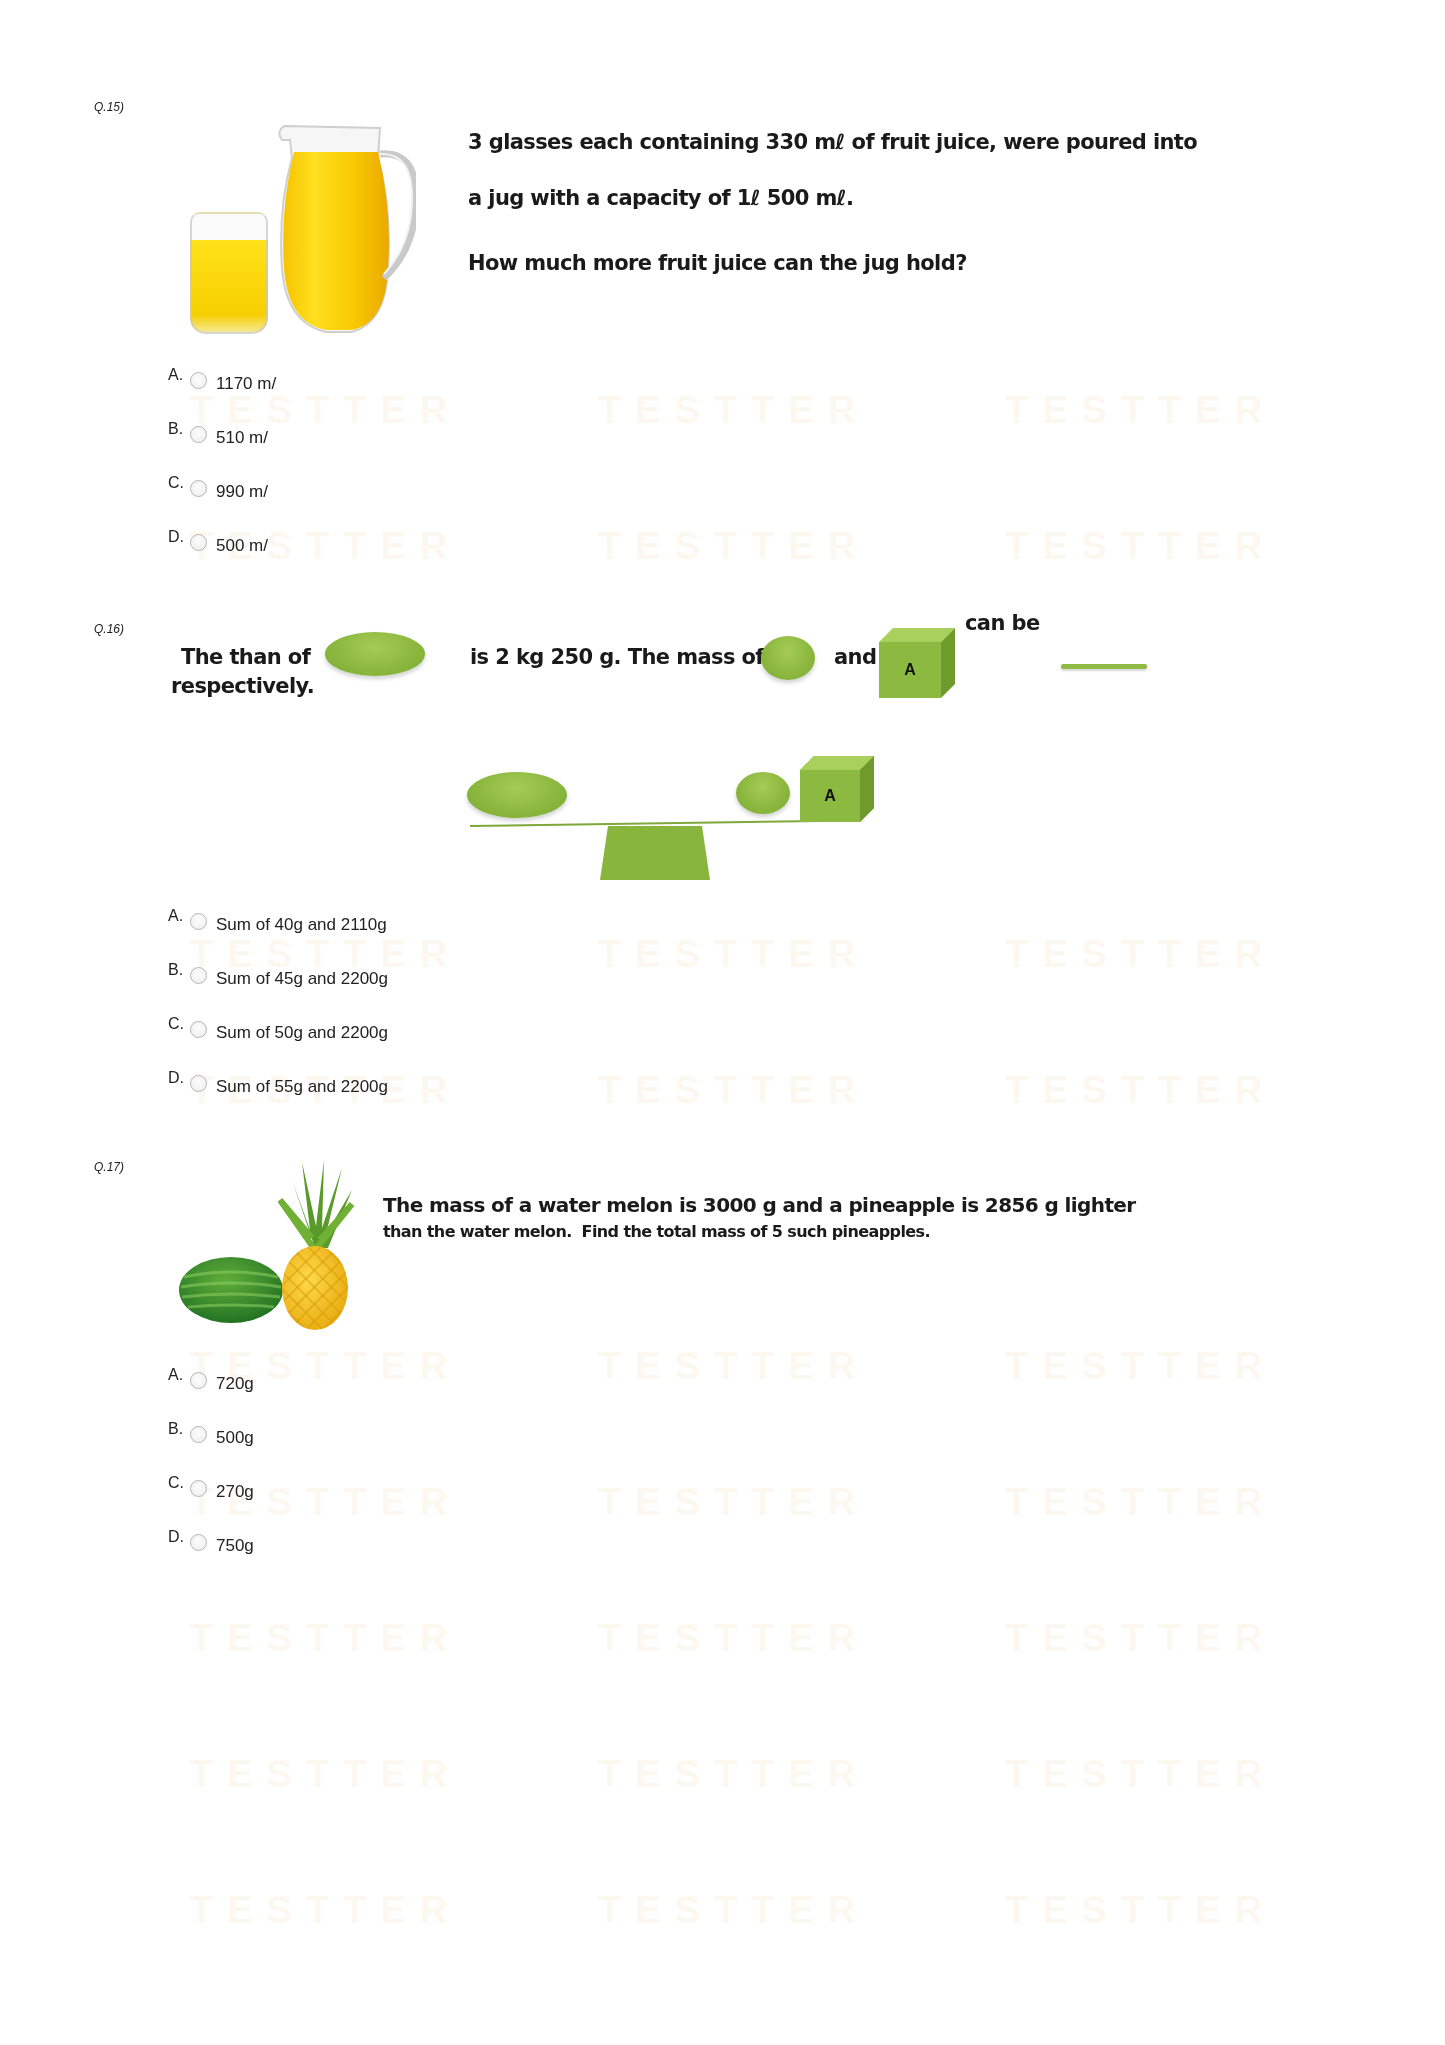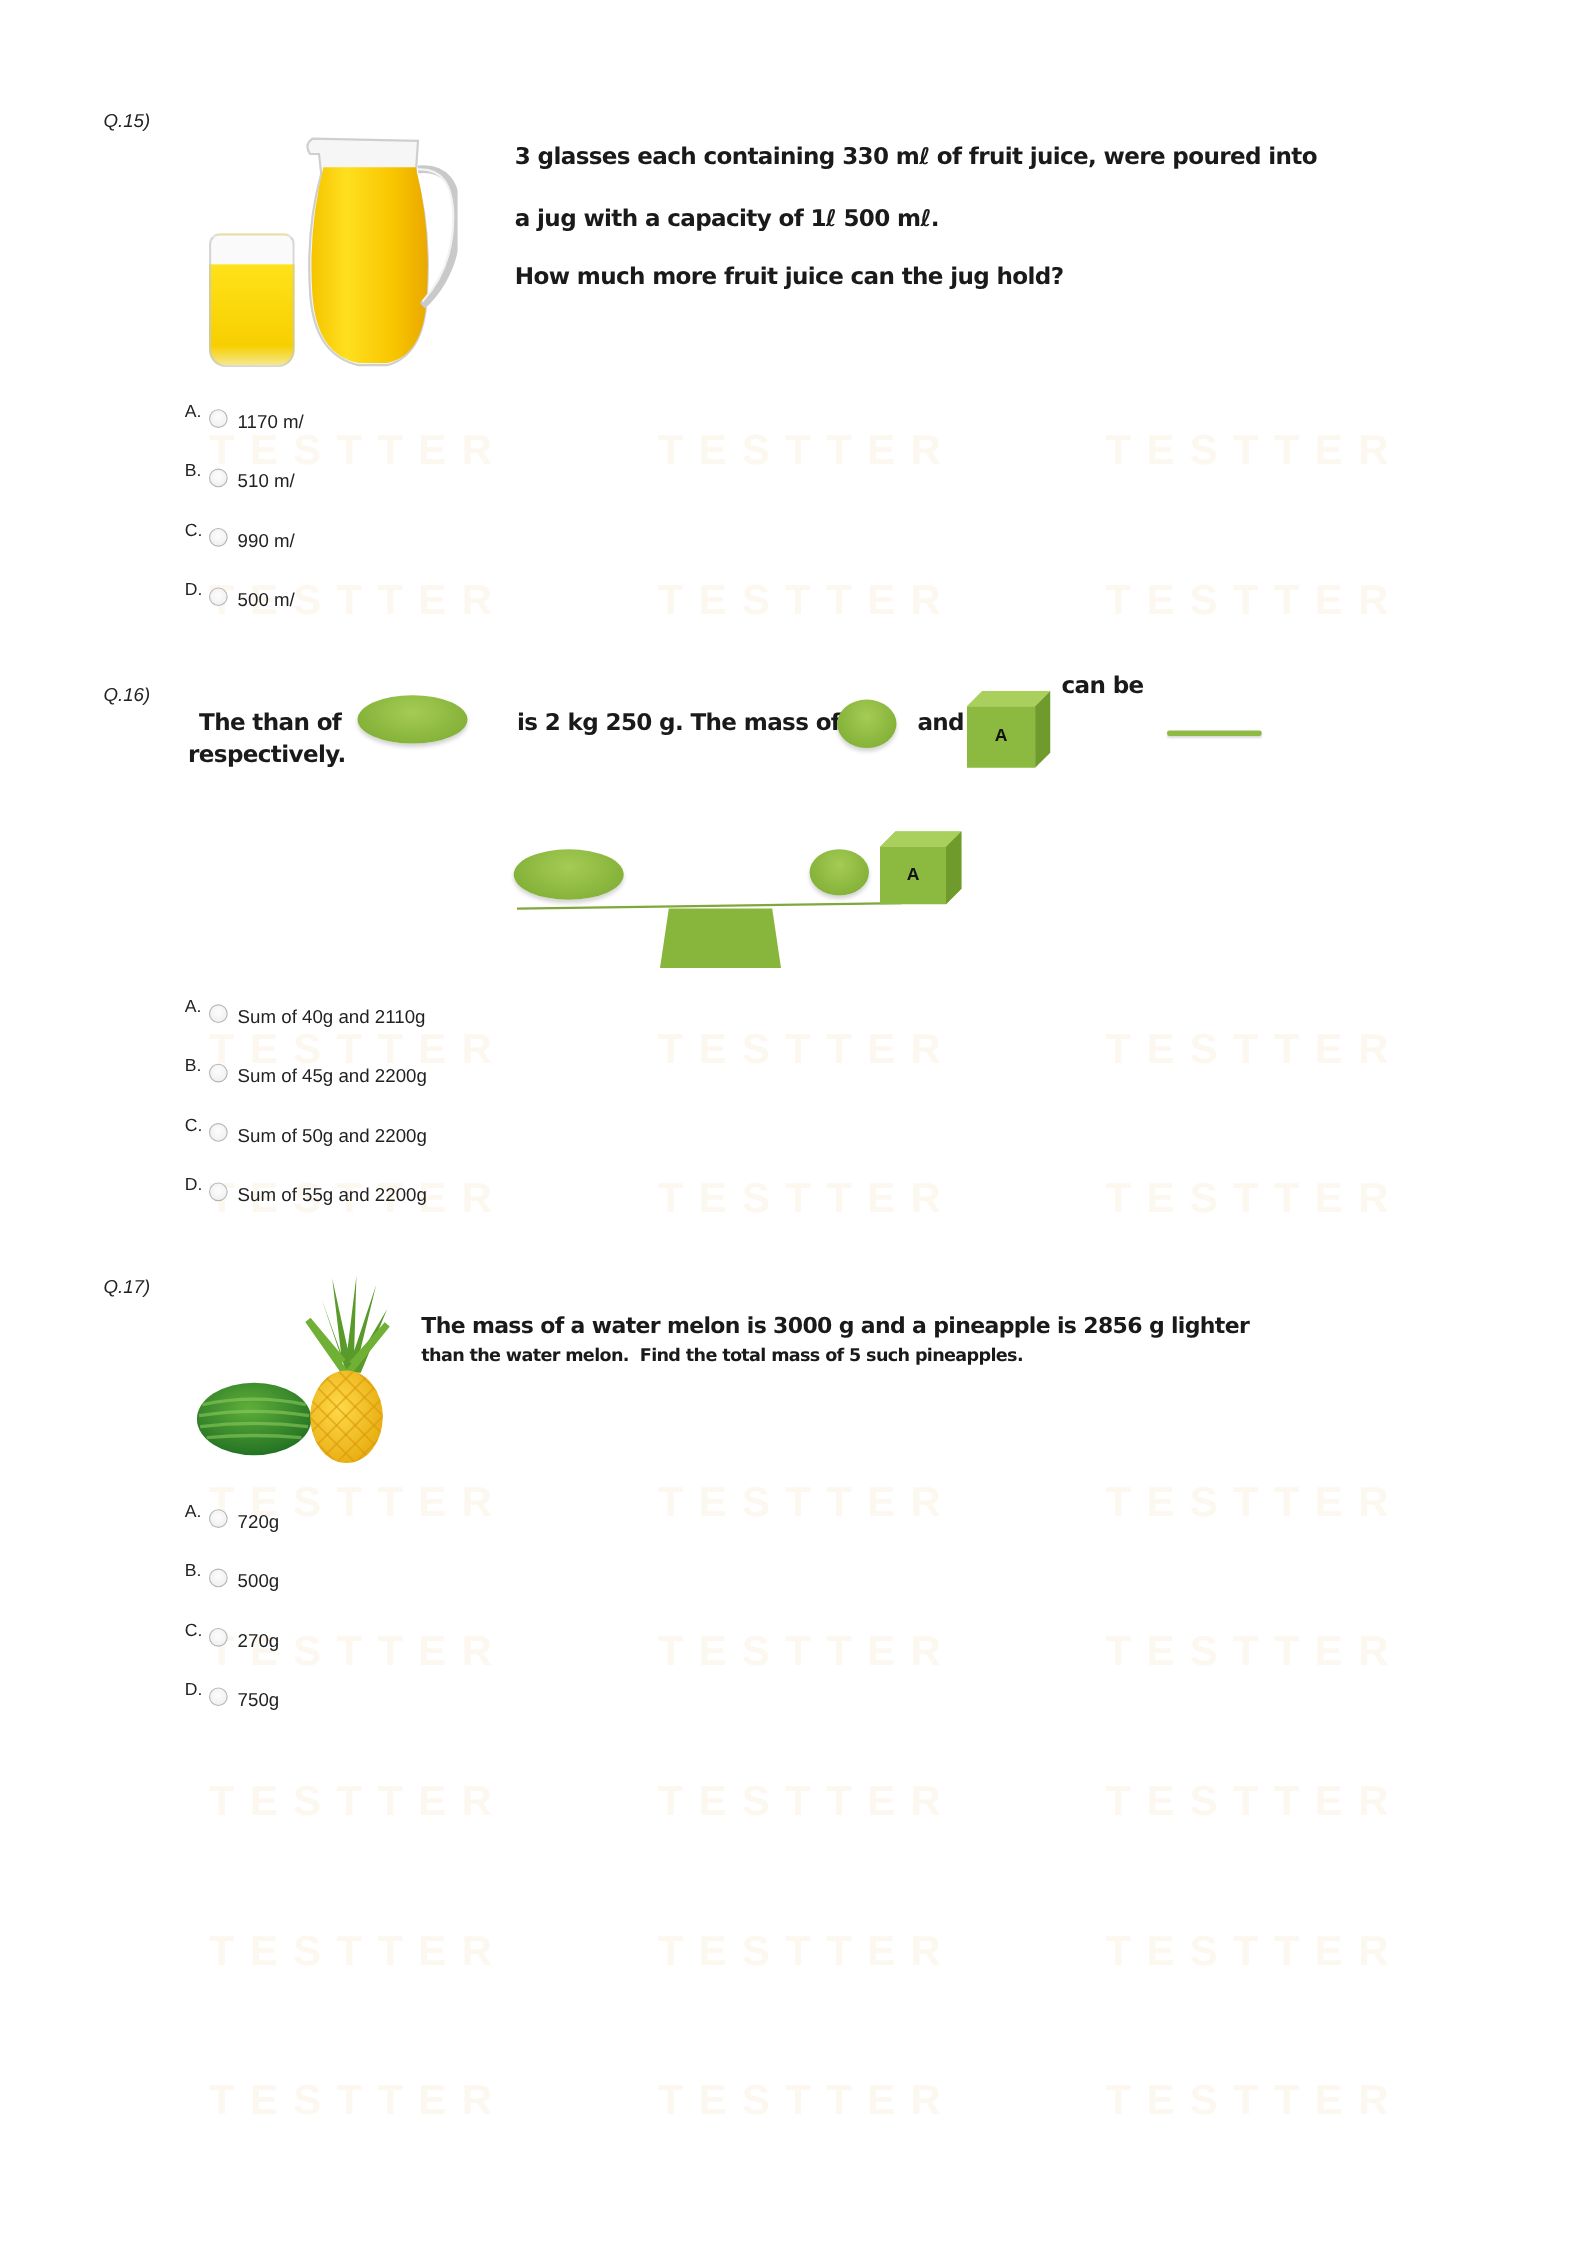--- a/index.html
+++ b/index.html
@@ -4,21 +4,21 @@
   <style>
     * { box-sizing: border-box; margin: 0; padding: 0; }
     html, body { width: 1445px; height: 2045px; background: #ffffff; overflow: hidden; }
     body { position: relative; font-family: "Liberation Sans", sans-serif; color: #111; }
 
     
     .wm { position: absolute; width: 250px; height: 40px; font-family: "Liberation Sans", sans-serif;
           font-weight: bold; font-size: 38px; letter-spacing: 14px; color: rgba(250,240,225,0.55);
           text-align: center; line-height: 40px; pointer-events: none; user-select: none; }
 
-    .qnum { position: absolute; left: 94px; font-style: italic; font-size: 17px; color: #222; }
+    .qnum { position: absolute; left: 94px; font-style: italic; font-size: 12px; color: #222; }
     .qtext { position: absolute; font-family: "DejaVu Sans", sans-serif; font-weight: bold; color: #1a1a1a;
              font-size: 21px; letter-spacing: -0.6px; }
 
     .opt { position: absolute; left: 168px; height: 24px; display: flex; align-items: flex-start; }
     .opt-letter { font-size: 16px; color: #222; width: 22px; margin-top: -4px; }
     .radio { width: 17px; height: 17px; border-radius: 50%; border: 1.5px solid #b5b5b5;
              background: radial-gradient(circle at 50% 40%, #fdfdfd 0%, #ececec 100%); margin-top: 2px; cursor: pointer; }
     .opt-label { font-size: 17px; color: #222; margin-left: 9px; margin-top: 4px; }
 
     
@@ -83,21 +83,21 @@
       </defs>
       <path d="M8 8 Q0 14 6 22 L14 22 L16 40 Q2 90 6 150 Q10 205 50 214 L76 214 Q110 205 112 150 Q116 90 102 40 L104 10 Z" fill="rgba(235,235,235,0.45)" stroke="#cfcfcf" stroke-width="2"></path>
       <path d="M18 34 L102 34 Q116 90 112 150 Q110 205 76 212 L50 212 Q12 205 8 150 Q4 90 18 34 Z" fill="url(#jugFill)"></path>
       <path d="M104 36 Q140 32 140 80 Q140 130 108 160" fill="none" stroke="#c9c9c9" stroke-width="7"></path>
       <path d="M104 36 Q136 34 136 80 Q136 126 108 156" fill="none" stroke="#f2f2f2" stroke-width="2"></path>
     </svg>
   </div>
 
   <div class="qtext" style="left:468px;top:130px;">3 glasses each containing 330 mℓ of fruit juice, were poured into</div>
   <div class="qtext" style="left:468px;top:186px;">a jug with a capacity of 1ℓ 500 mℓ.</div>
-  <div class="qtext" style="left:468px;top:239px;">How much more fruit juice can the jug hold?</div>
+  <div class="qtext" style="left:468px;top:251px;">How much more fruit juice can the jug hold?</div>
 
   <div class="opt" style="top:370px;">
     <span class="opt-letter">A.</span>
     <span class="radio"></span>
     <span class="opt-label">1170 m/</span>
   </div>
   <div class="opt" style="top:424px;">
     <span class="opt-letter">B.</span>
     <span class="radio"></span>
     <span class="opt-label">510 m/</span>

